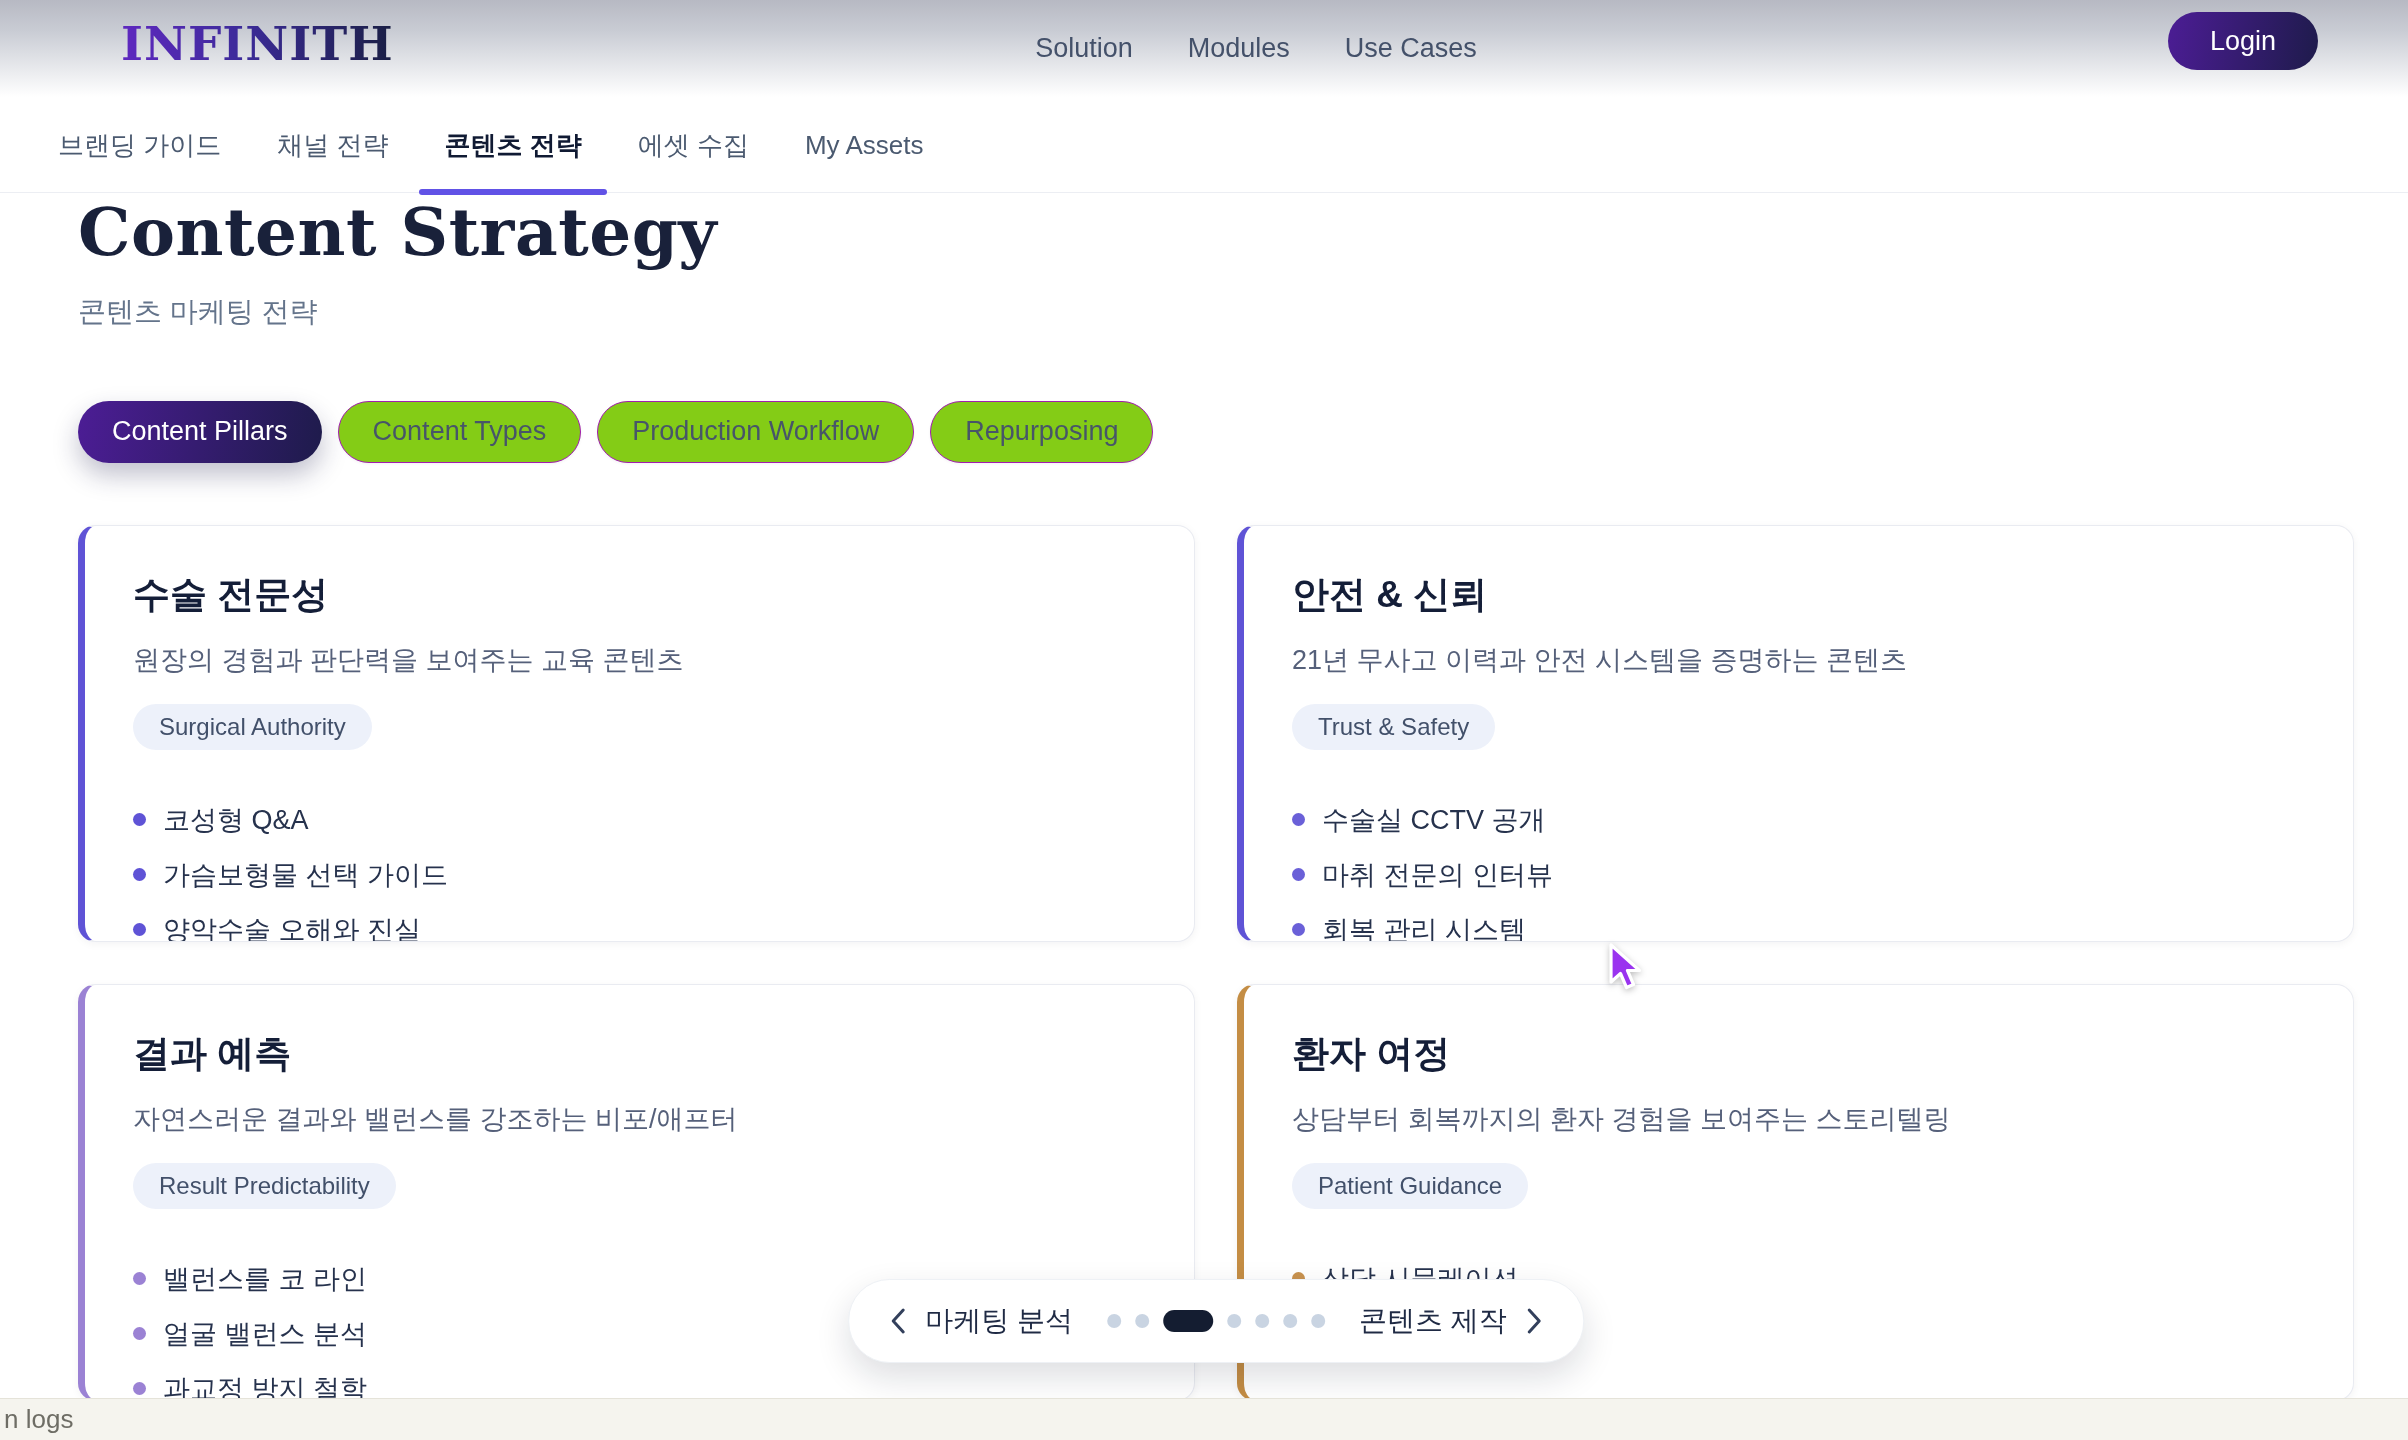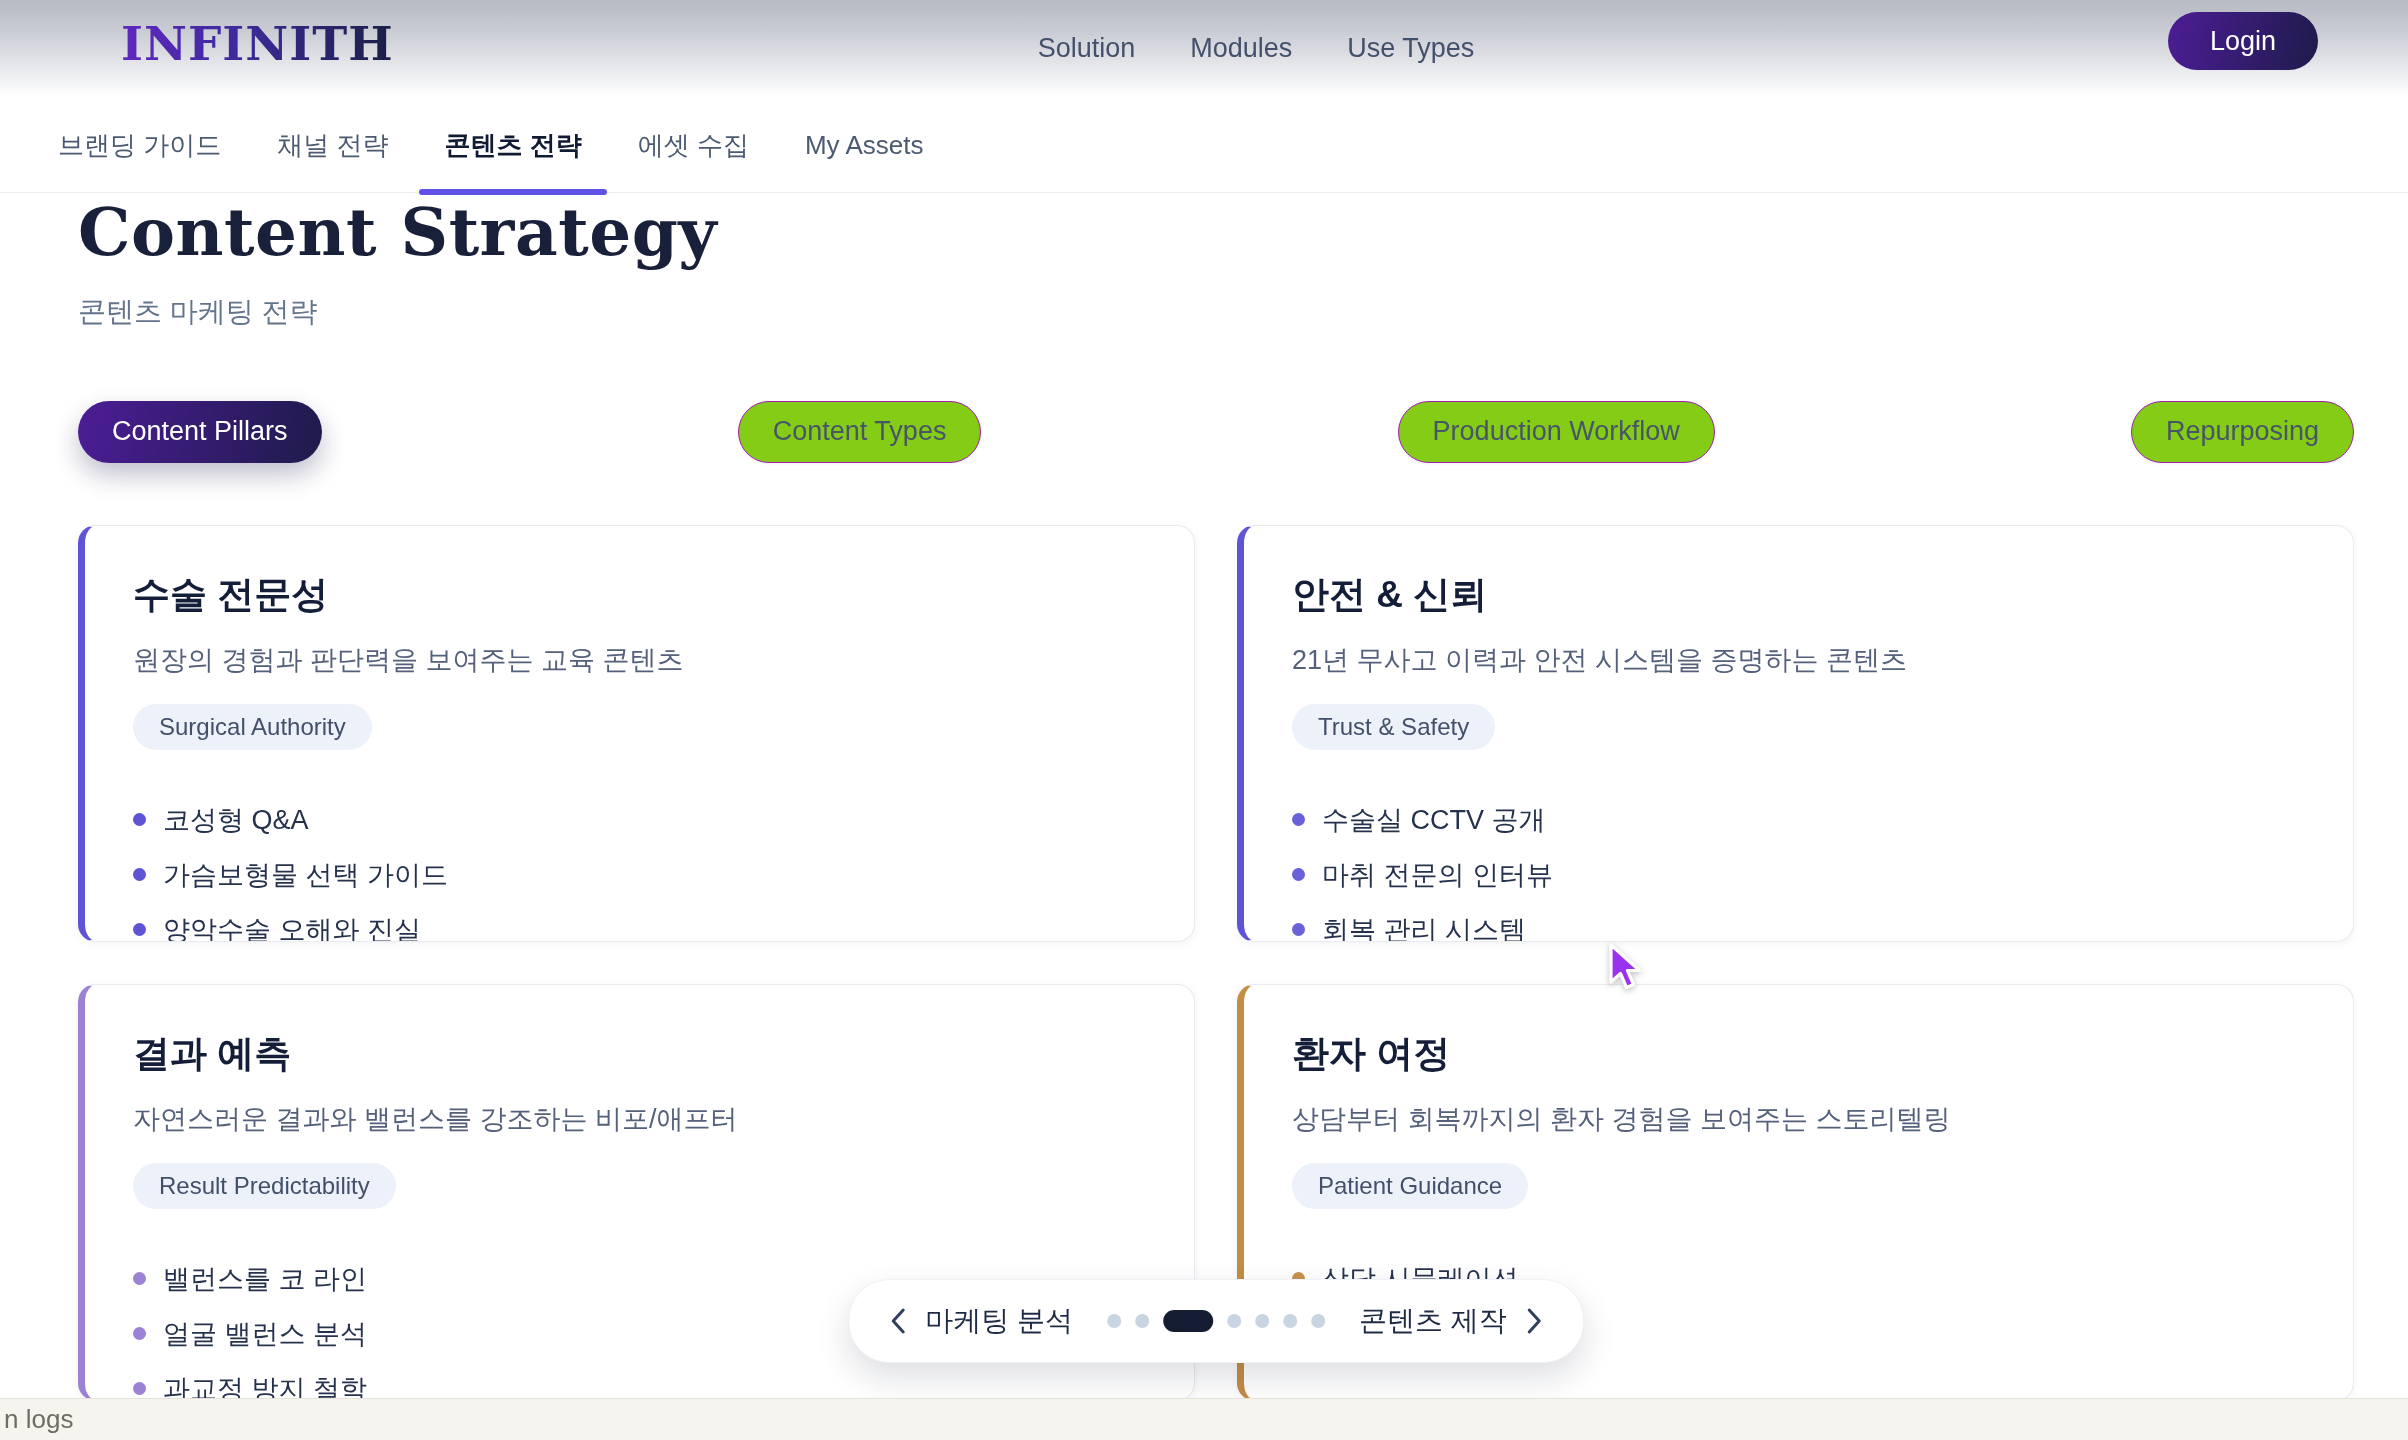--- a/index.html
+++ b/index.html
@@ -46,21 +46,21 @@
     content:"";position:absolute;left:0;right:0;bottom:-3px;height:6px;
     border-radius:3px;background:var(--tab-underline);
   }
   
   .content{position:absolute;left:78px;right:54px;top:193px;}
   .page-title{
     margin:2px 0 0;font-family:"DejaVu Serif","Liberation Serif",serif;
     font-weight:bold;font-size:66px;line-height:1.15;color:#19213a;letter-spacing:.5px;
   }
   .page-subtitle{margin:22px 0 0;font-size:28px;color:#64748b;}
-  .filter-row{margin-top:70px;display:flex;gap:16px;justify-content:space-between;}
+  .filter-row{margin-top:70px;display:flex;gap:16px;}
   .pill{
     height:62px;padding:0 34px;border-radius:31px;font-size:27px;font-family:inherit;
     display:inline-flex;align-items:center;cursor:pointer;white-space:nowrap;
     background:#84cc16;border:1px solid #a21caf;color:#475569;
     box-shadow:0 1px 3px rgba(15,23,42,.05);
   }
   .pill.active{
     background:linear-gradient(100deg,var(--brand-from),var(--brand-to));
     border:none;color:#ffffff;box-shadow:0 12px 26px rgba(30,27,75,.28);
   }
@@ -109,21 +109,21 @@
 </head>
 <body>
 
 <div class="viewport" style="--brand-from: #4c1d95; --brand-to: #1e1b4b; --tab-underline: #6152e6;">
 
   <header class="site-header">
     <div class="brand-logo">INFINITH</div>
     <nav class="main-nav">
         <div class="nav-link">Solution</div>
         <div class="nav-link">Modules</div>
-        <div class="nav-link">Use Types</div>
+        <div class="nav-link">Use Cases</div>
       </nav>
     <button class="login-btn">Login</button>
   </header>
 
   <div class="tab-bar">
       <div class="tab">브랜딩 가이드</div>
       <div class="tab">채널 전략</div>
       <div class="tab active">콘텐츠 전략</div>
       <div class="tab">에셋 수집</div>
       <div class="tab">My Assets</div>

